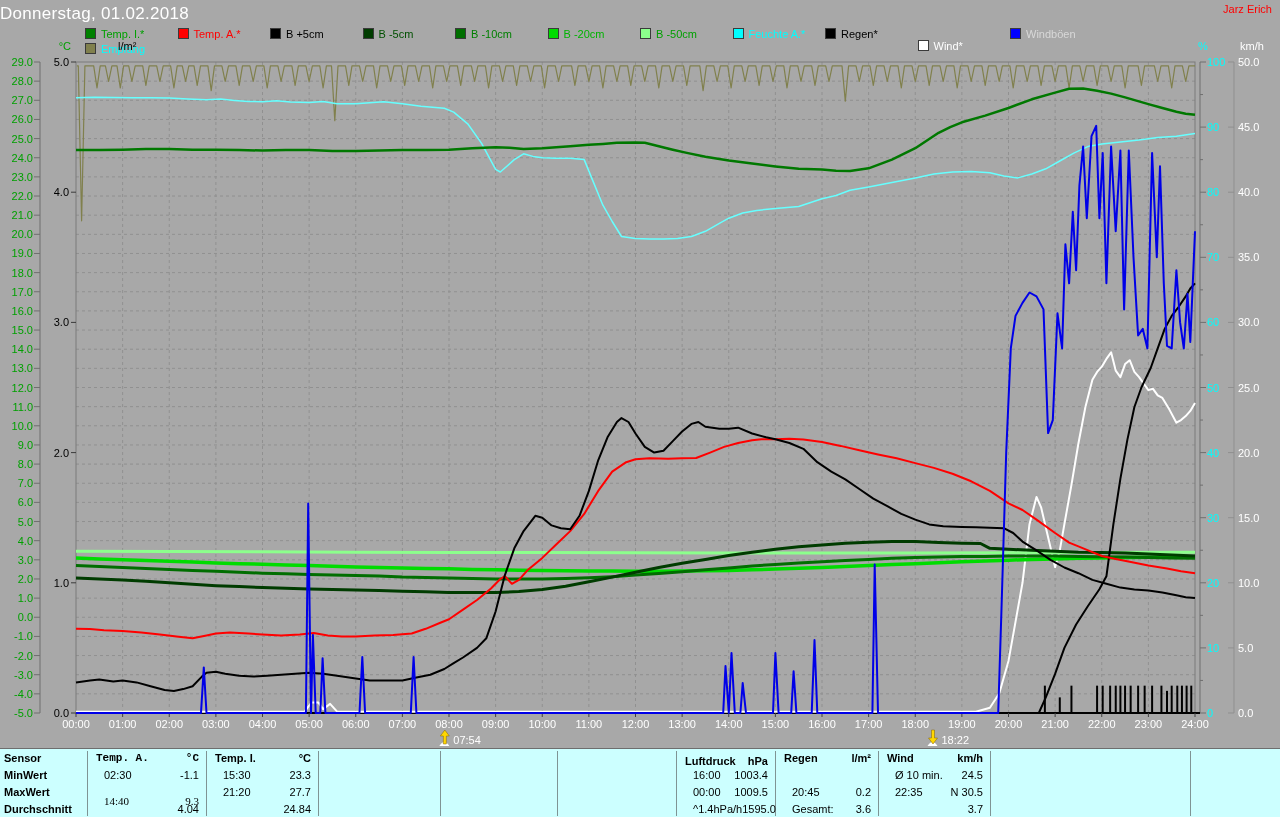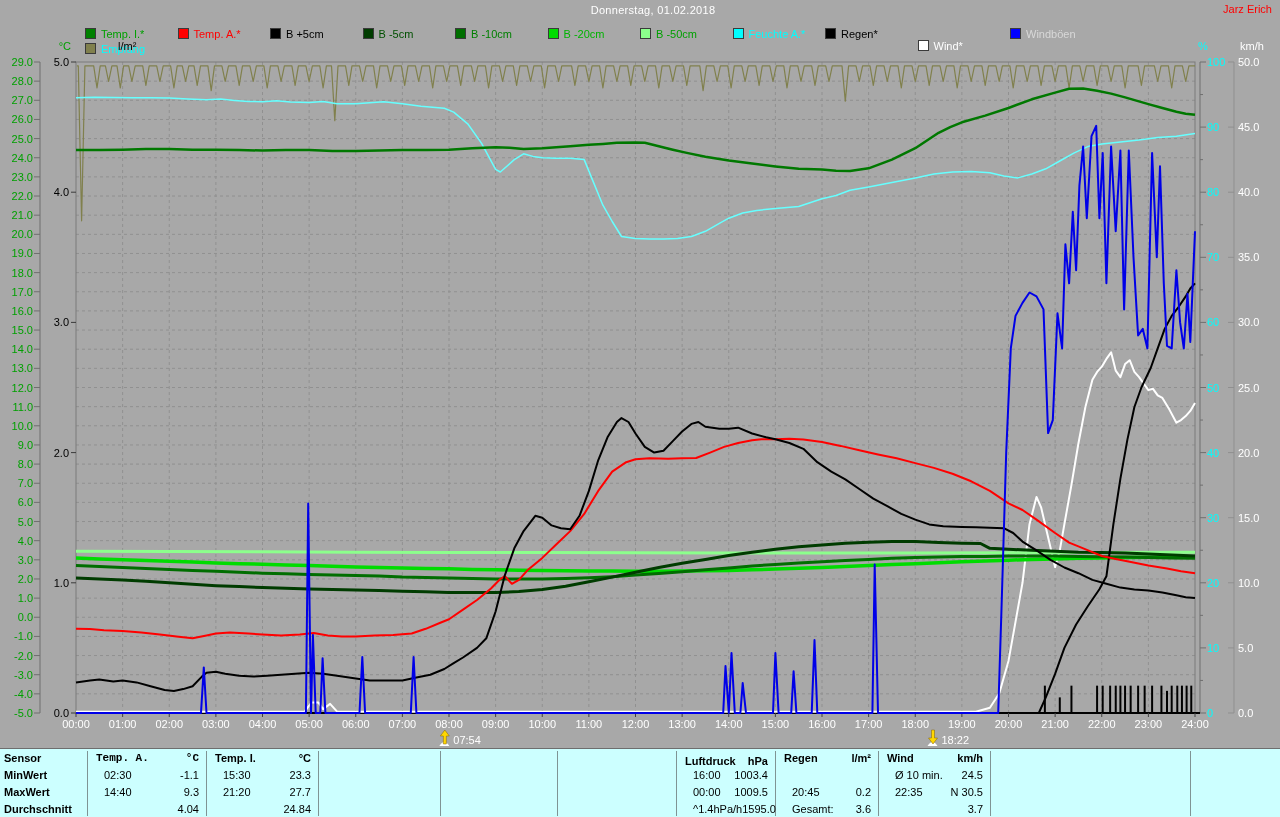--- a/index.html
+++ b/index.html
@@ -1,18 +1,18 @@
 <!DOCTYPE html>
 <html><head>
 <meta charset="utf-8">
 <style>
   html,body{margin:0;padding:0;}
   body{background:#A8A8A8;font-family:"Liberation Sans",sans-serif;}
   .stage{position:relative;width:1280px;height:817px;overflow:hidden;background:#A8A8A8;}
-  #page-title{position:absolute;top:4px;left:0;right:0;text-align:center;color:#FFFFFF;font-size:11px;letter-spacing:.3px;padding-left:26px;}
+  #page-title{position:absolute;top:4px;left:0;right:0;text-align:left;color:#FFFFFF;font-size:17px;letter-spacing:.3px;}
   #author{position:absolute;top:3px;right:8px;color:#FF0000;font-size:11px;}
   #legend .item{position:absolute;height:12px;display:flex;align-items:flex-start;font-size:11px;white-space:nowrap;}
   #legend .sq{width:9px;height:9px;border:1px solid #3a3a3a;margin-right:5px;flex:none;}
   #chart-svg{position:absolute;left:0;top:0;}
   #stats{position:absolute;left:0;top:748px;width:1280px;height:69px;background:#CCFFFF;border-top:1px solid #6e6e6e;font-size:11px;color:#000;}
   #stats .sep{position:absolute;top:2px;bottom:2px;width:1px;background:#7f9494;}
   #stats .col{position:absolute;top:0;height:100%;}
   #stats .trow{position:absolute;left:0;right:0;height:17px;line-height:17px;display:flex;justify-content:space-between;}
   #stats .hdr{font-weight:bold;padding:0 6px 0 8px;}
   #stats .drow{padding:0 6px 0 16px;}
@@ -390,21 +390,21 @@
       <div class="sep" style="left: 1190px;"></div>
       <div class="col" style="left: 88px; width: 117px;">
         <div class="trow hdr" style="top: 1px; font-family: Liberation Mono, monospace;">
           <span>Temp. A.</span>
           <span>°C</span>
         </div>
         <div class="trow drow" style="top: 18px;">
           <span>02:30</span>
           <span>-1.1</span>
         </div>
-        <div class="trow drow" style="top: 35px;">
+        <div class="trow drow" style="top: 44px; font-family: Liberation Serif, serif;">
           <span>14:40</span>
           <span>9.3</span>
         </div>
         <div class="trow drow" style="top: 52px;">
           <span></span>
           <span>4.04</span>
         </div>
       </div>
       <div class="col" style="left: 207px; width: 110px;">
         <div class="trow hdr" style="top: 1px;">

